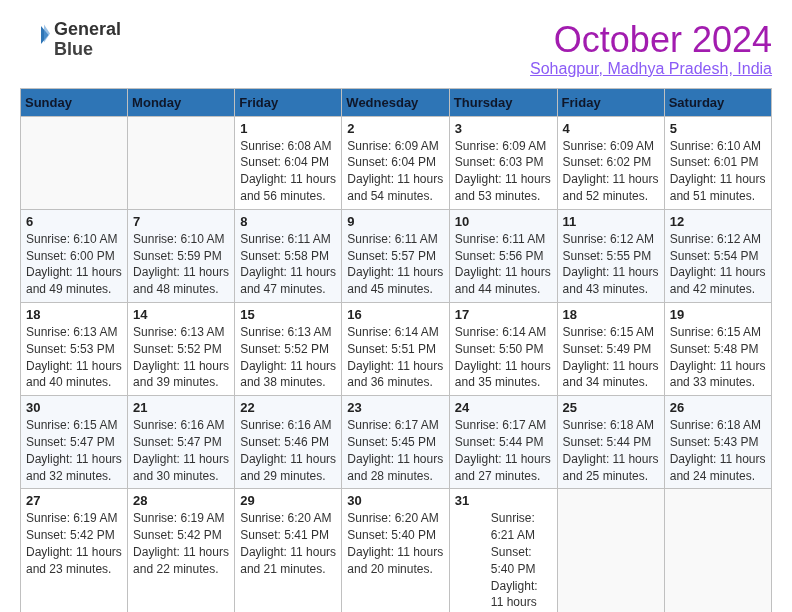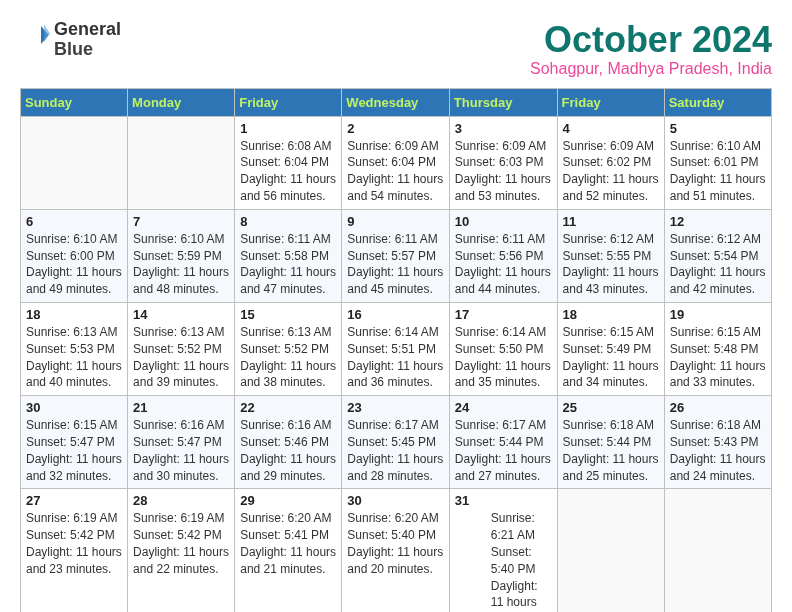--- a/index.html
+++ b/index.html
@@ -30,36 +30,37 @@
     .logo-blue { color: #404040; }
     .logo-icon {
       width: 30px;
       height: 30px;
     }
     .title-block {
       text-align: right;
     }
     .month-title {
       font-size: 36px;
-      font-weight: bold;
-      color: #0f766e;
+      font-weight: normal;
+      color: #a21caf;
       line-height: 1.1;
     }
     .location-title {
       font-size: 16px;
-      color: #ec4899;
+      color: #8b5cf6;
+      text-decoration: underline;
     }
     .calendar {
       width: 100%;
       border-collapse: collapse;
       font-size: 11px;
     }
     .calendar th {
       background-color: #2e75b6;
-      color: #bef264;
+      color: #0f172a;
       padding: 6px 4px;
       text-align: left;
       font-size: 13px;
       font-weight: bold;
       border: 1px solid #c0c0c0;
     }
     .calendar td {
       border: 1px solid #c0c0c0;
       vertical-align: top;
       padding: 4px 5px;

